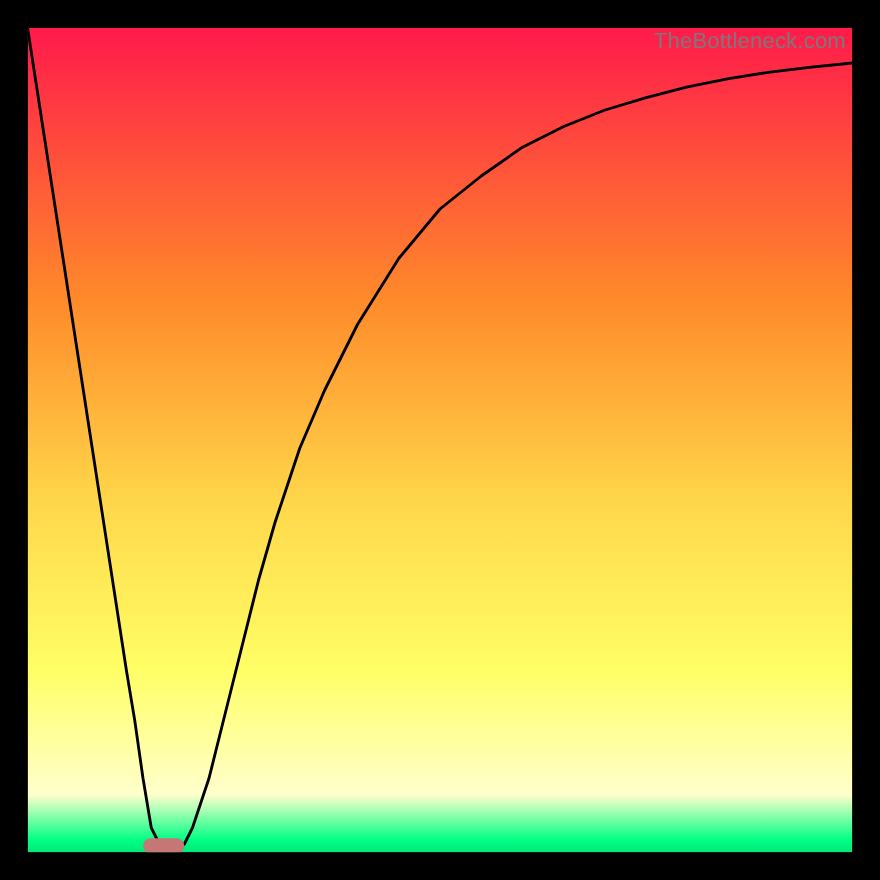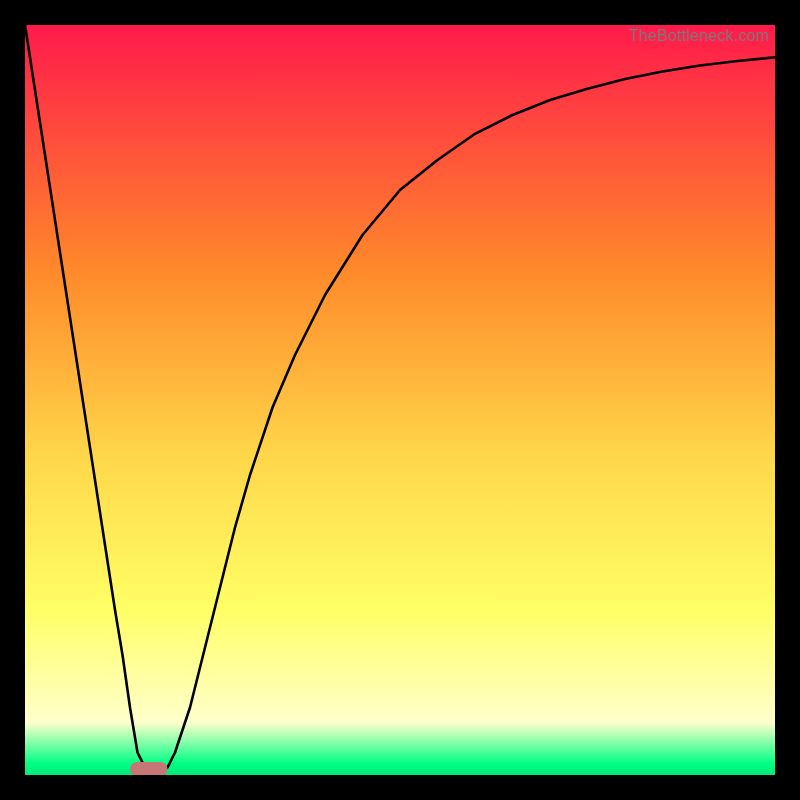--- a/index.html
+++ b/index.html
@@ -22,21 +22,21 @@
     top: 25px;
     width: 750px;
     height: 750px;
     overflow: hidden;
   }
   .watermark {
     position: absolute;
     top: 2px;
     right: 6px;
     color: #7a7a7a;
-    font-size: 16px;
+    font-size: 20px;
     font-family: Arial, Helvetica, sans-serif;
     letter-spacing: 0.2px;
     user-select: none;
   }
 </style>
 </head>
 <body>
 
 <div class="outer">
   <div class="plot">

